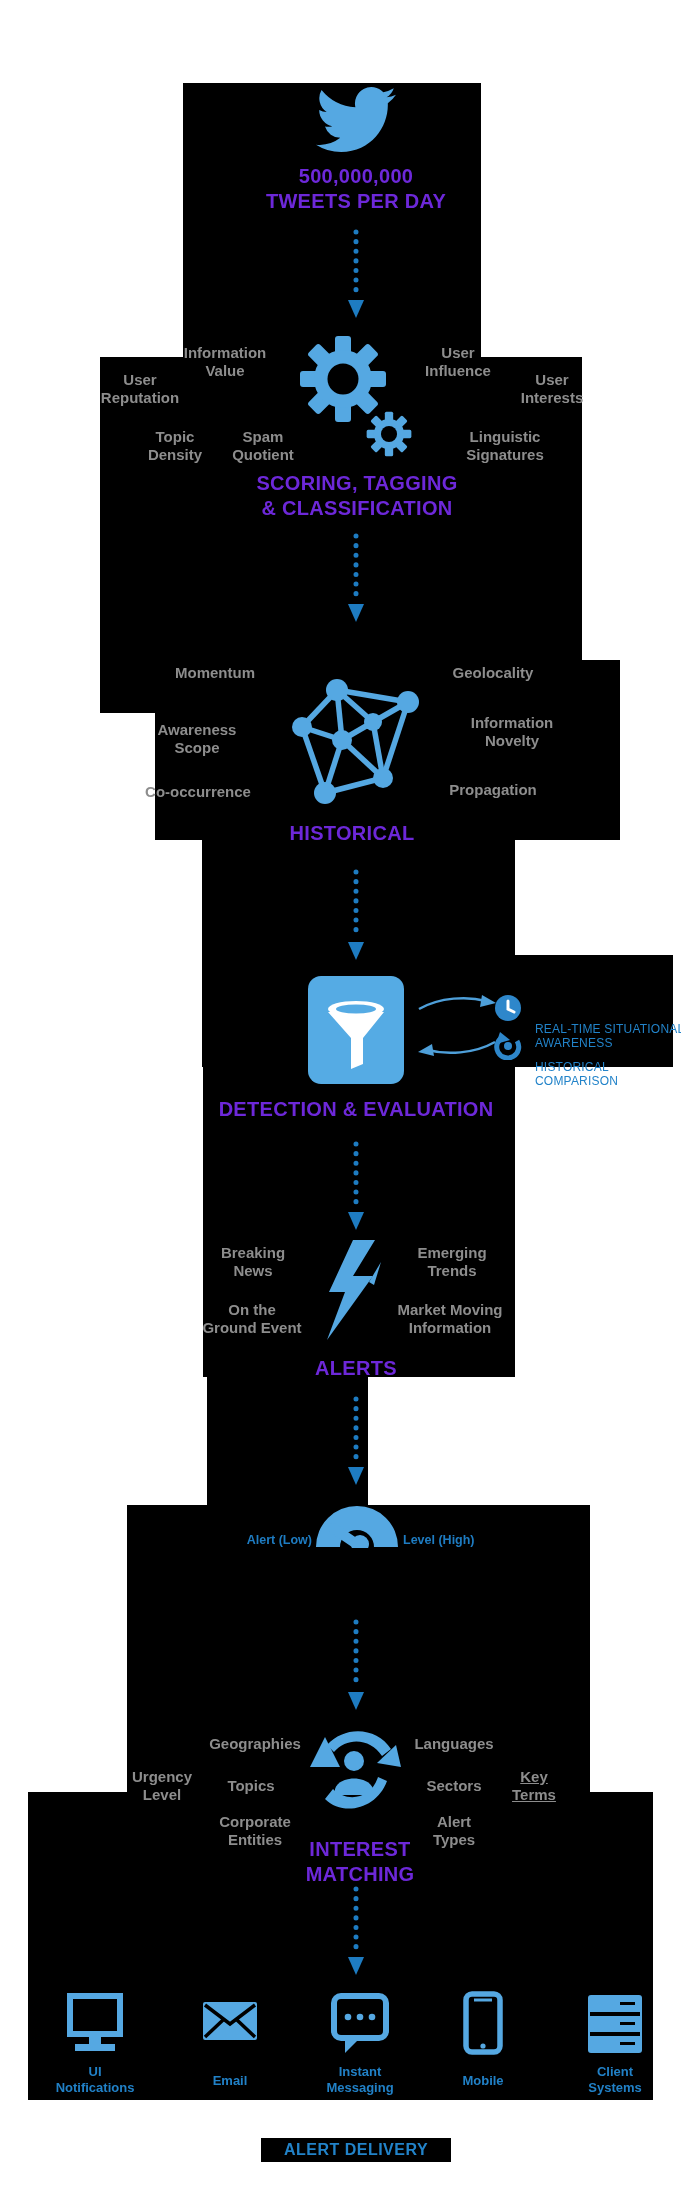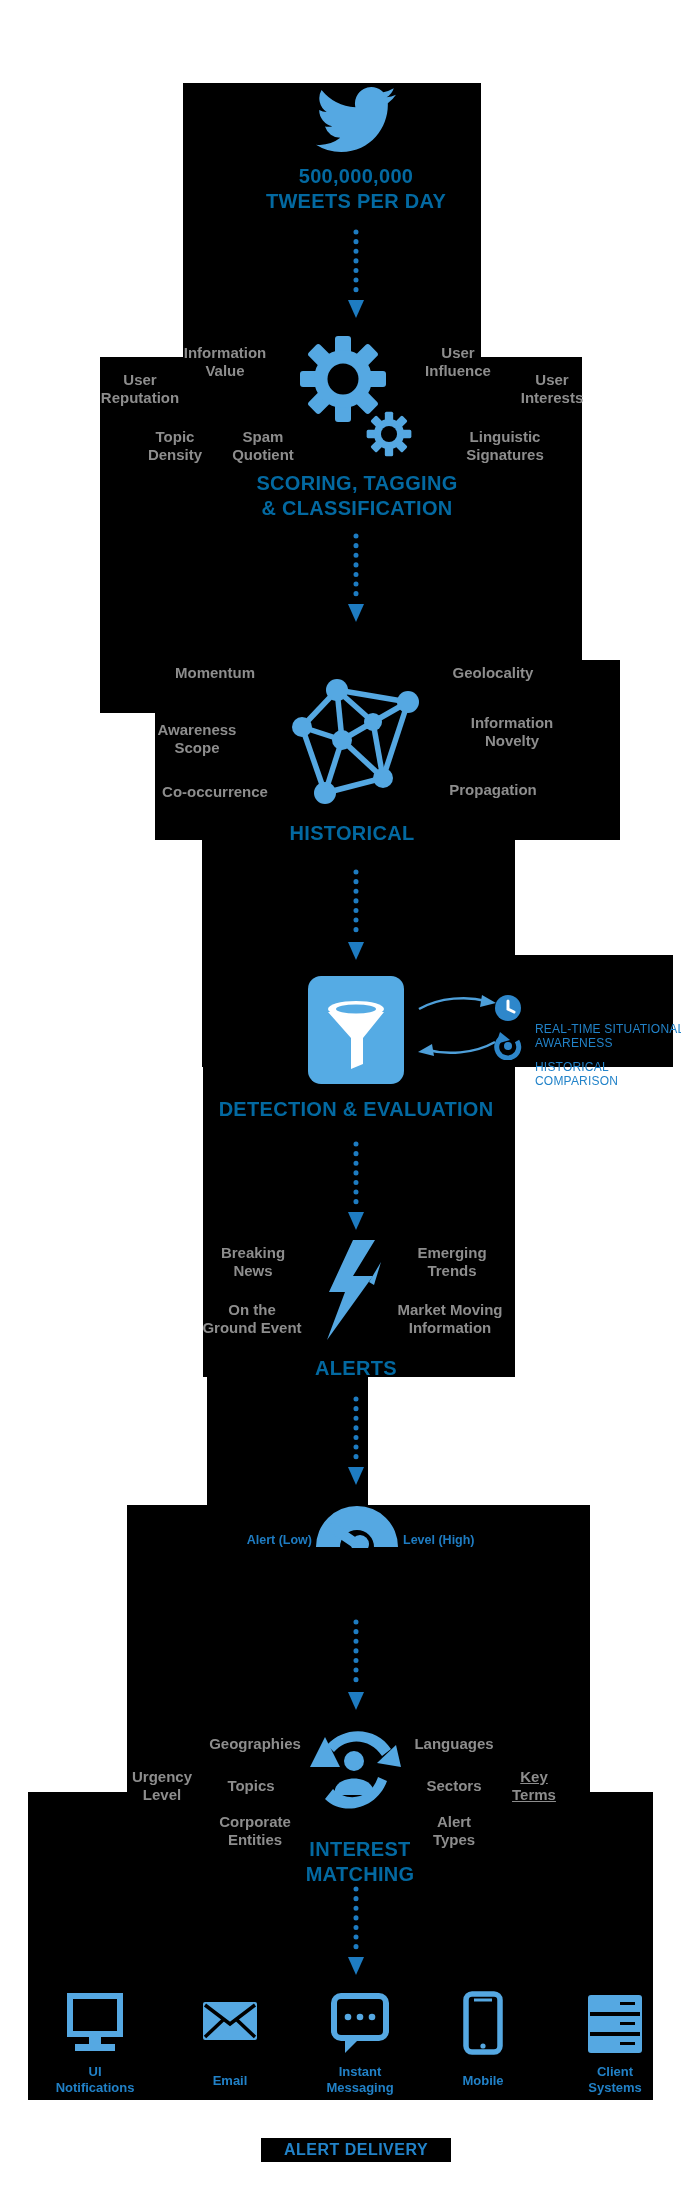--- a/index.html
+++ b/index.html
@@ -2,21 +2,21 @@
 <html><head>
 <meta charset="utf-8">
 <style>
   html,body{margin:0;padding:0;background:#fff;}
   #stage{position:relative;width:681px;height:2211px;background:#fff;overflow:hidden;
          font-family:"Liberation Sans","DejaVu Sans",sans-serif;}
   .panel{position:absolute;background:#000;}
   .lbl{position:absolute;transform:translateX(-50%);text-align:center;color:#8d8d8d;
        font-size:15px;line-height:18px;font-weight:bold;white-space:nowrap;}
   .lbl span{display:block;}
-  .title{position:absolute;transform:translateX(-50%);text-align:center;color:#0369a1;
+  .title{position:absolute;transform:translateX(-50%);text-align:center;color:#6d28d9;
          font-size:20px;line-height:25px;font-weight:bold;white-space:nowrap;letter-spacing:.3px;}
   .title span{display:block;}
   .mini{position:absolute;color:#2283c9;font-size:12px;line-height:14px;font-weight:normal;
         letter-spacing:.2px;white-space:nowrap;margin-top:28px;}
   .mini span{display:block;}
   .gauge-lbl{position:absolute;color:#1e7cc2;font-size:12.5px;font-weight:bold;white-space:nowrap;}
   .dlabel{position:absolute;transform:translateX(-50%);text-align:center;color:#2181c7;
           font-size:13px;line-height:16px;font-weight:bold;white-space:nowrap;}
   .dlabel span{display:block;}
   .icon{position:absolute;}
@@ -161,21 +161,21 @@
       <span>Geolocality</span>
     </div>
   <div class="lbl" style="left:197px;top:721px;">
     <span>Awareness</span>
       <span>Scope</span>
   </div>
   <div class="lbl" style="left:512px;top:714px;">
     <span>Information</span>
       <span>Novelty</span>
   </div>
-  <div class="lbl" style="left:215px;top:783px;text-align:right;">
+  <div class="lbl" style="left:198px;top:783px;text-align:right;">
       <span>Co-occurrence</span>
     </div>
   <div class="lbl" style="left:493px;top:781px;text-align:center;">
       <span>Propagation</span>
     </div>
   <div class="title" style="left:352px;top:821px;">
       <span>HISTORICAL</span>
     </div>
 
   <div class="icon" style="left:348px;top:868px;">

